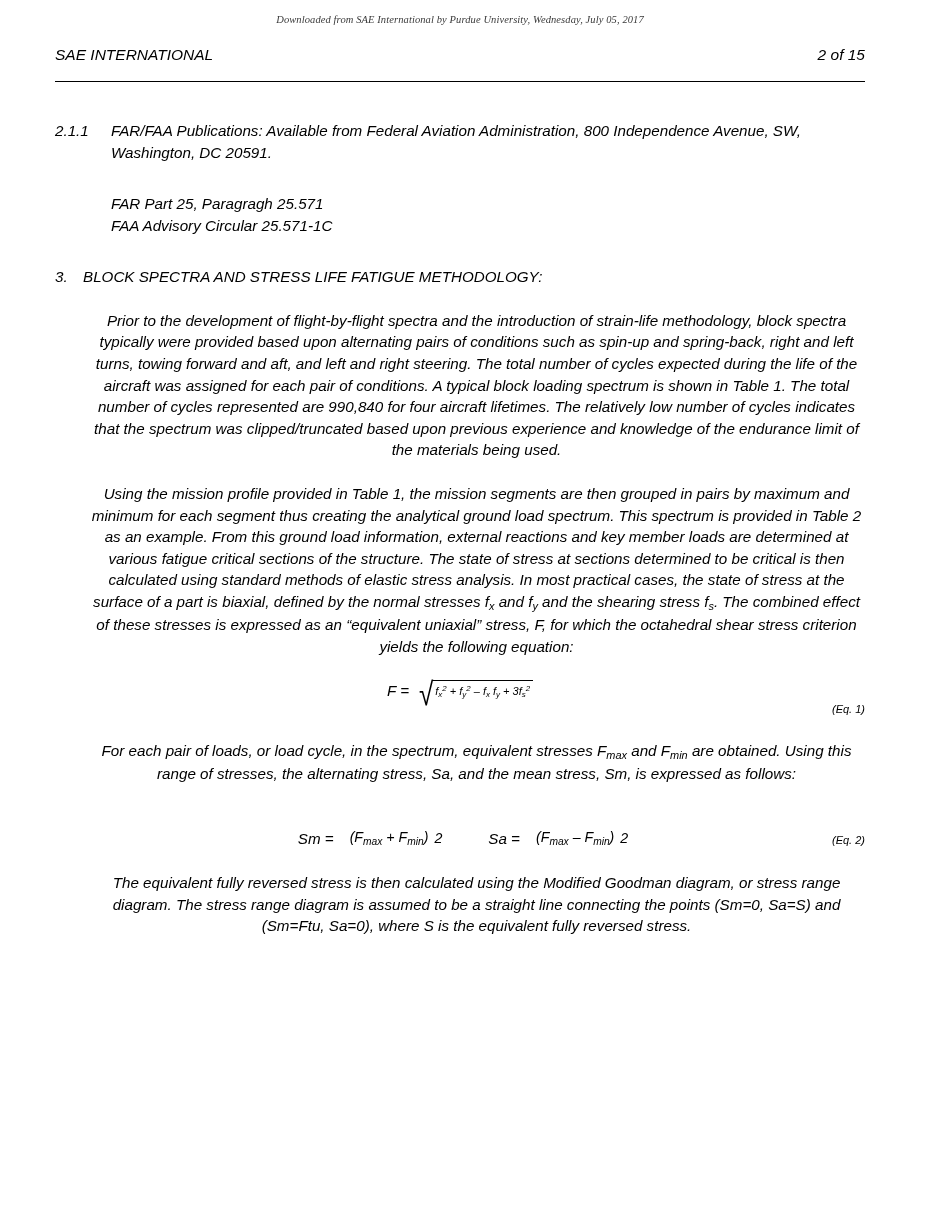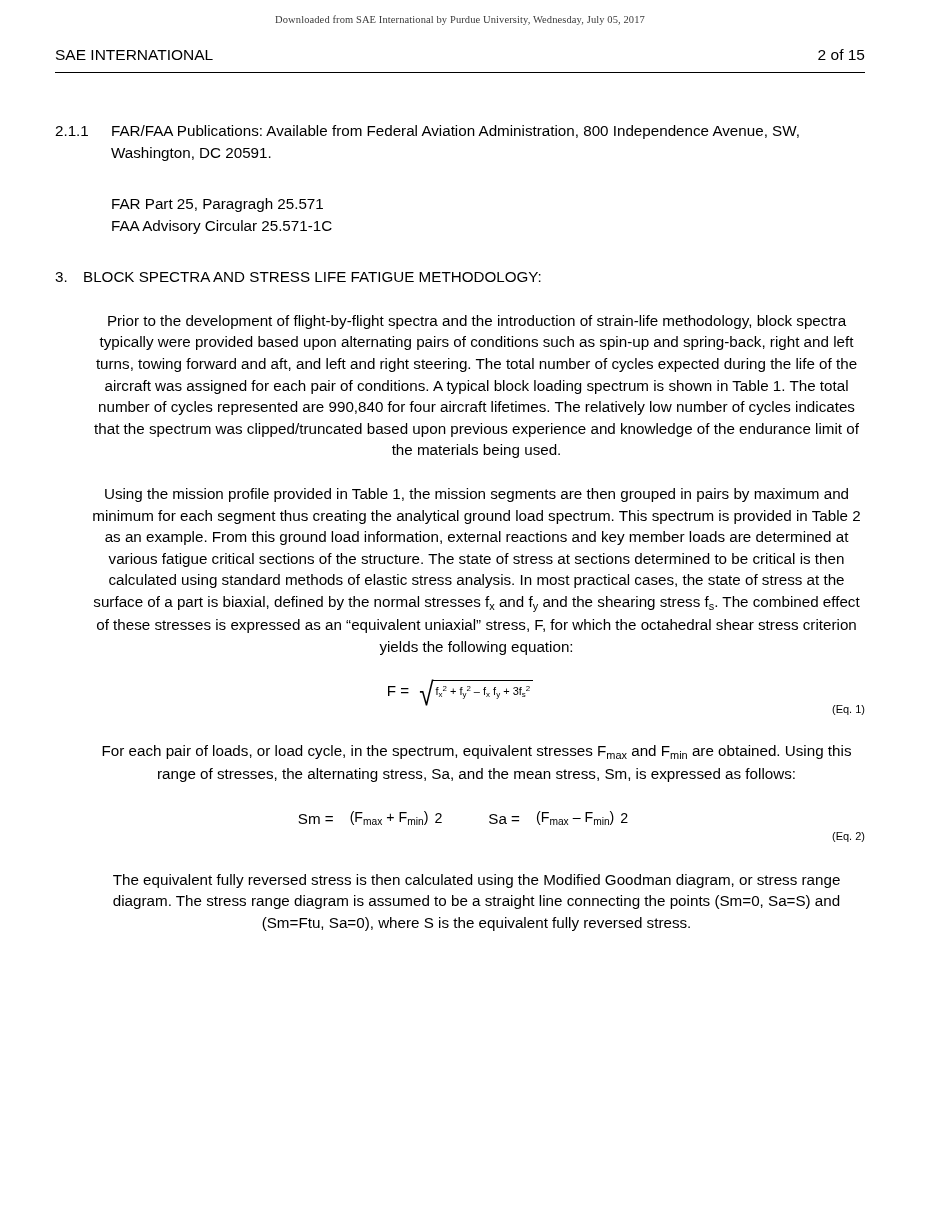--- a/index.html
+++ b/index.html
@@ -10,20 +10,21 @@
   body {
     font-family: "Liberation Sans", sans-serif;
     color: #000000;
   }
   .page {
     position: relative;
     width: 920px;
     height: 1230px;
     background: #ffffff;
     overflow: hidden;
+    font-style: italic;
   }
   .watermark {
     position: absolute;
     top: 14px;
     left: 0;
     width: 100%;
     text-align: center;
     font-family: "Liberation Serif", serif;
     font-size: 10.5px;
     color: #3a3a3a;
@@ -31,21 +32,21 @@
   }
   .header {
     position: absolute;
     top: 46px;
     left: 55px;
     right: 55px;
     display: flex;
     align-items: baseline;
     justify-content: space-between;
     font-size: 15.5px;
-    padding-bottom: 8px;
+    padding-bottom: 17px;
     border-bottom: 1.3px solid #000;
   }
   .header .left { flex: 0 0 auto; }
   .header .center {
     position: absolute;
     left: 0; right: 0;
     text-align: center;
   }
   .header .right { flex: 0 0 auto; margin-left: auto; }
 
@@ -157,20 +158,21 @@
     height: 0;
   }
   .frac .bot {
     padding-top: 1px;
     font-size: 14.2px;
   }
   .eq2 {
     display: inline-flex;
     align-items: center;
     gap: 0;
+    margin-top: 20px;
   }
   .eq2 .lbl { margin: 0 8px; }
   .eq2 .gap { width: 36px; }
 </style>
 </head>
 <body>
 
 <div class="page">
 
   <div class="watermark">Downloaded from SAE International by Purdue University, Wednesday, July 05, 2017</div>

